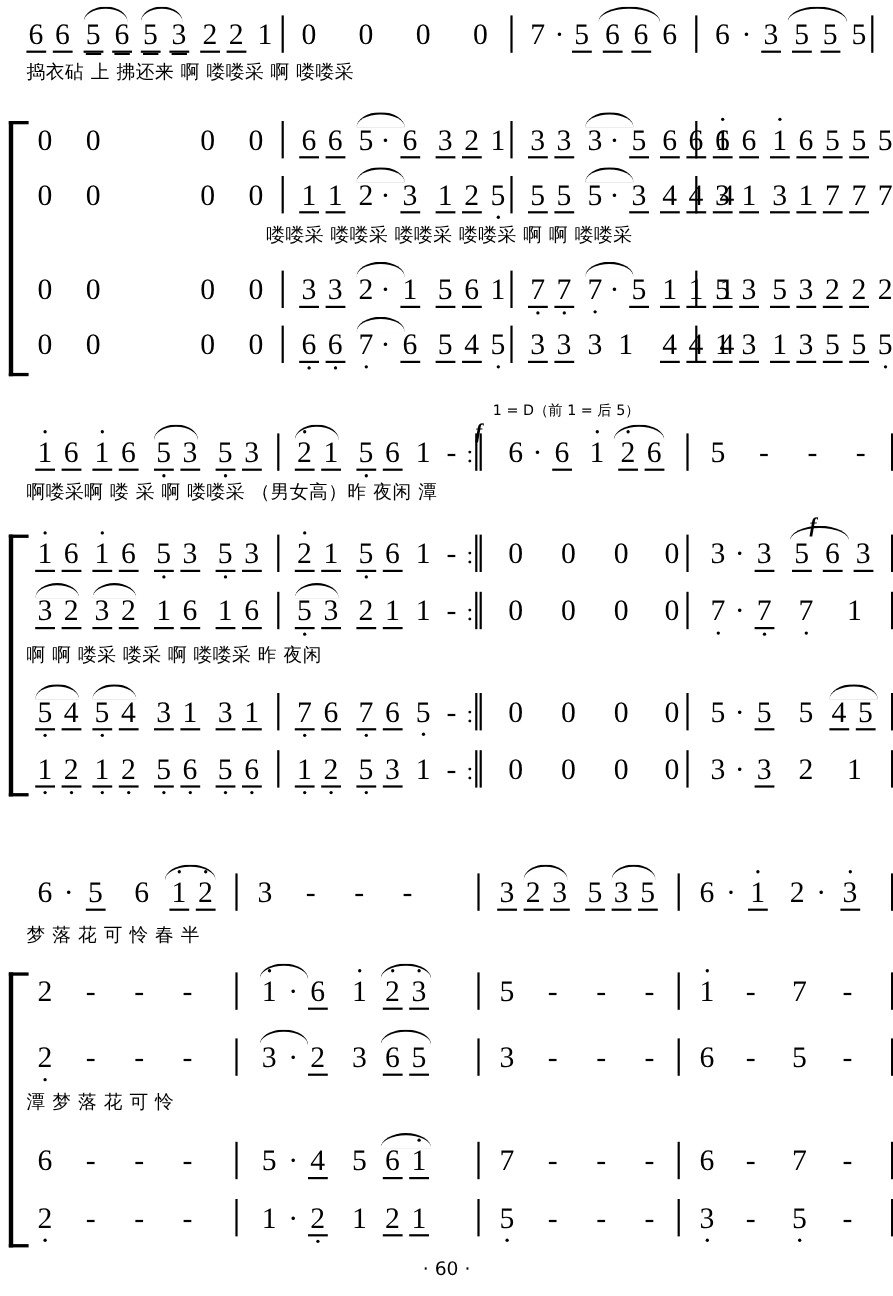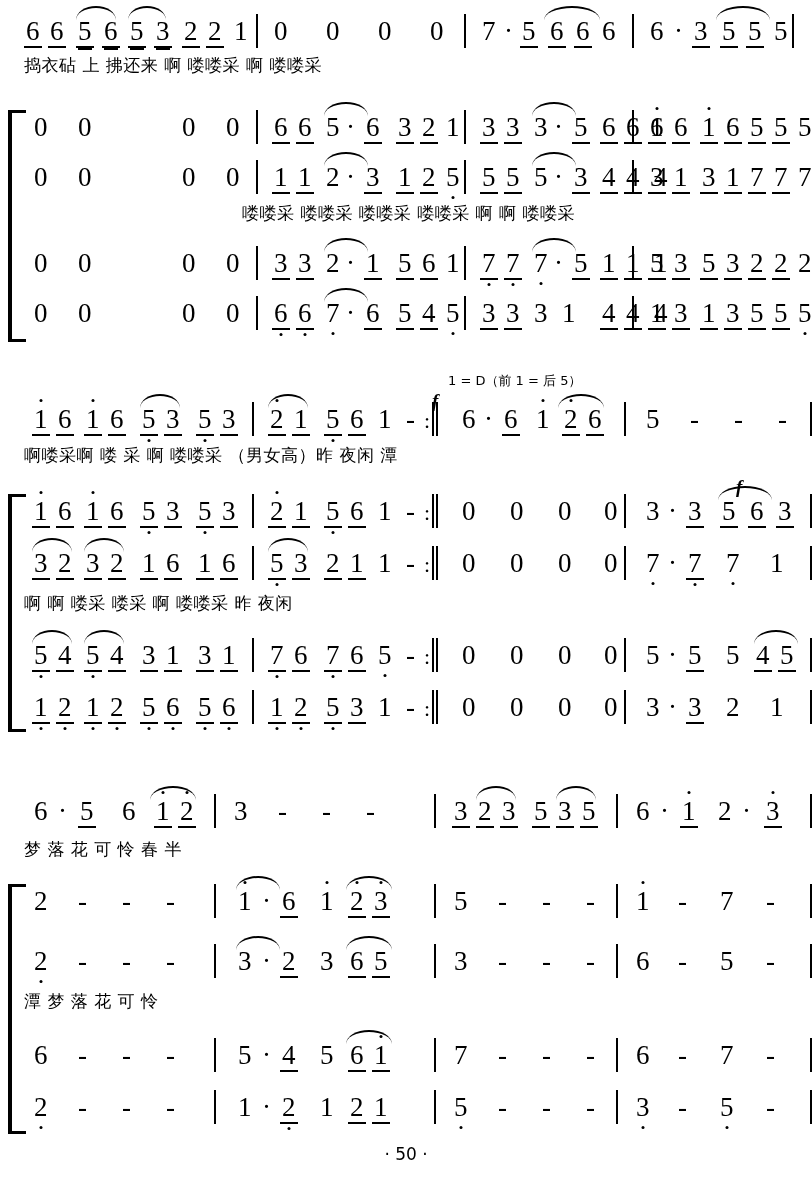--- a/index.html
+++ b/index.html
@@ -215,21 +215,21 @@
       <span class="nt u1" style="position:absolute;left:648px;">3</span>
       <span class="nt u1" style="position:absolute;left:676px;">1</span>
       <span class="nt u1" style="position:absolute;left:700px;">3</span>
       <span class="nt u1" style="position:absolute;left:724px;">5</span>
       <span class="nt u1" style="position:absolute;left:748px;">5</span>
       <span class="nt dn" style="position:absolute;left:772px;">5</span>
     </div>
   </div>
 </div>
 
-<div class="system" style="position:absolute;left:0;top:380px;width:812px;height:360px;">
+<div class="system" style="position:absolute;left:0;top:372px;width:812px;height:360px;">
 
   <div class="key" style="left:448px;top:-8px;">1 = D（前 1 = 后 5）</div>
   <div class="dyn" style="left:432px;top:10px;">f</div>
   <div class="dyn" style="left:736px;top:96px;">f</div>
 
   <div style="position:absolute;left:24px;top:26px;width:770px;height:44px;">
     <div style="position:absolute;left:0;top:0;">
       <span class="nt u1 up" style="position:absolute;left:8px;">1</span>
       <span class="nt u1" style="position:absolute;left:32px;">6</span>
       <span class="nt u1 up" style="position:absolute;left:60px;">1</span>
@@ -558,13 +558,13 @@
       <span style="position:absolute;left:592px;top:-4px;border-left:2px solid #000;height:34px;"></span>
       <span class="nt dn" style="position:absolute;left:610px;">3</span>
       <span class="nt" style="position:absolute;left:652px;">-</span>
       <span class="nt dn" style="position:absolute;left:694px;">5</span>
       <span class="nt" style="position:absolute;left:740px;">-</span>
       <span style="position:absolute;left:786px;top:-4px;border-left:2px solid #000;height:34px;"></span>
     </div>
   </div>
 </div>
 
-<div class="pagenum">· 50 ·</div>
+<div class="pagenum">· 60 ·</div>
 
 </body></html>

